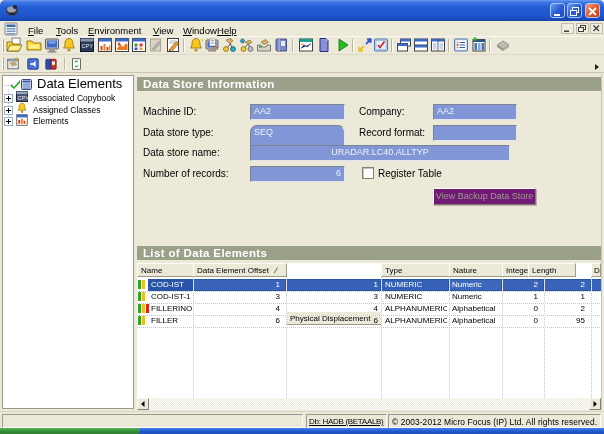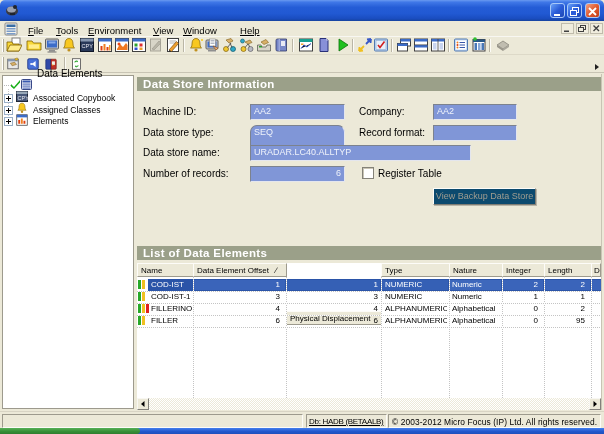--- a/index.html
+++ b/index.html
@@ -34,21 +34,21 @@
 #tree { position:absolute; left:2px; top:75px; width:132px; height:334px; background:#fff; border:1px solid #9D9A8D; }
 .plus { position:absolute; width:9px; height:9px; border:1px solid #9AB0C8; background:#fff; }
 .plus:before { content:""; position:absolute; left:1px; top:3px; width:5px; height:1px; background:#000; }
 .plus:after { content:""; position:absolute; left:3px; top:1px; width:1px; height:5px; background:#000; }
 
 
 .secbar { position:absolute; left:137px; width:464px; height:14px; background:#9BA089; color:#fff; font-size:11.5px; font-weight:bold; padding-left:6px; line-height:14px; letter-spacing:0.35px; }
 .flabel { position:absolute; font-size:10px; color:#000; white-space:nowrap; }
 .bluebox { position:absolute; background:#8096D7; border:1px solid; border-color:#7C828E #E4E6EE #E4E6EE #7C828E; color:#EEF2FA; font-size:9px; line-height:13px; padding:0 3px; white-space:nowrap; overflow:hidden; }
 #chk { position:absolute; left:362px; top:167px; width:12px; height:12px; background:#fff; border:1px solid #848278; box-shadow:inset 1px 1px 0 #C8C4B4; }
-#backupbtn { position:absolute; left:433px; top:188px; width:103px; height:17px; background:#0c4a6e; border:1px solid; border-color:#FDFCF8 #7f7d74 #7f7d74 #FDFCF8; box-shadow:1px 1px 0 #B8B5A8; color:#A09D90; font-size:9px; text-align:center; line-height:15px; white-space:nowrap; }
+#backupbtn { position:absolute; left:433px; top:188px; width:103px; height:17px; background:#701a75; border:1px solid; border-color:#FDFCF8 #7f7d74 #7f7d74 #FDFCF8; box-shadow:1px 1px 0 #B8B5A8; color:#A09D90; font-size:9px; text-align:center; line-height:15px; white-space:nowrap; }
 
 
 #tablearea { position:absolute; left:137px; top:263px; width:464px; height:135px; background:#fff; }
 .th { position:absolute; top:263px; height:14px; background:#ECE9D8; border:1px solid; border-color:#FDFCF8 #9D9A8D #9D9A8D #FDFCF8; font-size:8px; color:#000; padding:2px 0 0 3px; white-space:nowrap; overflow:hidden; }
 .td { position:absolute; font-size:8px; white-space:nowrap; height:12px; line-height:12px; color:#000; overflow:hidden; }
 .sel { color:#fff; }
 #selrow { position:absolute; left:148px; top:279px; width:453px; height:12px; background:#2A54A8; }
 .rowico { position:absolute; width:11px; height:9px; }
 .rowico i { position:absolute; width:3px; height:9px; top:0; }
 .gv { position:absolute; top:277px; height:121px; width:1px;
@@ -98,21 +98,21 @@
     <rect x="2.5" y="2.5" width="9" height="2.5" fill="#3a6ea5"></rect>
     <rect x="2.5" y="6" width="9" height="1.5" fill="#7a9cc8"></rect>
     <rect x="2.5" y="8.5" width="9" height="1.5" fill="#7a9cc8"></rect>
     <rect x="2.5" y="11" width="9" height="1.5" fill="#7a9cc8"></rect>
   </svg>
   <div class="menuitem" style="left:28px;"><span class="mn">F</span>ile</div>
   <div class="menuitem" style="left:56px;"><span class="mn">T</span>ools</div>
   <div class="menuitem" style="left:88px;"><span class="mn">E</span>nvironment</div>
   <div class="menuitem" style="left:153px;"><span class="mn">V</span>iew</div>
   <div class="menuitem" style="left:183px;"><span class="mn">W</span>indow</div>
-  <div class="menuitem" style="left:240px;text-decoration:underline;"><span class="mn">H</span>elp</div>
+  <div class="menuitem" style="left:217px;text-decoration:underline;"><span class="mn">H</span>elp</div>
   <div class="mdibtn" style="left:561px;">
       <svg width="11" height="9">
         <rect x="2" y="6.5" width="5" height="1.5" fill="#404040"></rect>
       </svg>
     </div>
   <div class="mdibtn" style="left:576px;">
       <svg width="11" height="9">
         <rect x="3.5" y="1.5" width="5" height="4" fill="none" stroke="#404040"></rect>
         <rect x="1.5" y="3.5" width="5" height="4" fill="#F0EDDE" stroke="#404040"></rect>
       </svg>
@@ -330,21 +330,21 @@
   <svg class="abs" style="left:10px;top:79px;" width="11" height="10" viewBox="0 0 11 10">
       <path d="M1 5 L4 8 L10 1 L10 3.5 L4 10 L1 7.5 Z" fill="#18B018"></path>
     </svg>
   <svg class="abs" style="left:21px;top:79px;" width="11" height="11" viewBox="0 0 11 11">
       <rect x="0.5" y="0.5" width="10" height="10" rx="1" fill="#F0F0F4" stroke="#384888"></rect>
       <rect x="1.5" y="1.5" width="8" height="2" fill="#3858B0"></rect>
       <rect x="1.5" y="4.5" width="8" height="1.2" fill="#6078C0"></rect>
       <rect x="1.5" y="6.5" width="8" height="1.2" fill="#6078C0"></rect>
       <rect x="1.5" y="8.5" width="8" height="1.2" fill="#6078C0"></rect>
     </svg>
-  <div class="t" style="left:37px;top:68px;font-size:10px;">Data Elements</div>
+  <div class="t" style="left:37px;top:76px;font-size:13px;">Data Elements</div>
 
   <div class="plus" style="left:4px;top:94px;"></div>
   <svg class="abs" style="left:16px;top:91px;" width="12" height="11" viewBox="0 0 12 11">
       <rect x="0.5" y="0.5" width="11" height="10" fill="#485878" stroke="#202838"></rect>
       <rect x="0.5" y="0.5" width="11" height="2.5" fill="#98A8B8"></rect>
       <text x="1.5" y="8.5" font-size="5.5" fill="#E8E8F0" font-family="Liberation Sans">CPY</text>
     </svg>
   <div class="t" style="left:33px;top:93px;font-size:8.5px;">Associated Copybook</div>
 
   <div class="plus" style="left:4px;top:105.5px;"></div>
@@ -371,21 +371,21 @@
 <div class="flabel" style="left:143px;top:127px;">Data store type:</div>
 <div class="flabel" style="left:143px;top:147px;">Data store name:</div>
 <div class="flabel" style="left:143px;top:168px;">Number of records:</div>
 <div class="flabel" style="left:359px;top:106px;">Company:</div>
 <div class="flabel" style="left:359px;top:127px;">Record format:</div>
 
 <div class="bluebox" style="left:250px;top:104px;width:95px;height:16px;">AA2</div>
 <div class="bluebox" style="left:433px;top:104px;width:84px;height:16px;">AA2</div>
 <div class="bluebox" style="left:250px;top:125px;width:95px;height:32px;border-radius:7px;">SEQ</div>
 <div class="bluebox" style="left:433px;top:125px;width:84px;height:16px;"></div>
-<div class="bluebox" style="left:250px;top:145px;width:221px;height:16px;">URADAR.LC40.ALLTYP</div>
+<div class="bluebox" style="left:250px;top:145px;width:260px;height:16px;text-align:center;">URADAR.LC40.ALLTYP</div>
 <div class="bluebox" style="left:250px;top:166px;width:95px;height:16px;text-align:right;">6</div>
 
 <div id="chk"></div>
 <div class="flabel" style="left:378px;top:168px;">Register Table</div>
 
 <div id="backupbtn">View Backup Data Store</div>
 
 <div class="secbar" style="top:246px;">List of Data Elements</div>
 
 <div id="tablearea"></div>
@@ -397,21 +397,21 @@
 <div class="abs" style="left:503px;top:280px;width:40px;height:10px;background:#3A64BA;"></div>
 <div class="abs" style="left:545px;top:280px;width:45px;height:10px;background:#3A64BA;"></div>
 <div class="abs" style="left:592px;top:280px;width:9px;height:10px;background:#3A64BA;"></div>
 <div id="tablecells">
   <div class="th" style="left:137px;width:57px;">Name</div>
   <div class="th" style="left:193px;width:94px;">Data Element Offset&nbsp;&nbsp;&nbsp;∕</div>
   <div class="th" style="left:286px;width:96px;margin-top:48px;">Physical Displacement</div>
   <div class="th" style="left:381px;width:69px;">Type</div>
   <div class="th" style="left:449px;width:54px;">Nature</div>
   <div class="th" style="left:502px;width:43px;">Integer</div>
-  <div class="th" style="left:544px;width:48px;">Length</div>
+  <div class="th" style="left:528px;width:48px;">Length</div>
   <div class="th" style="left:591px;width:10px;padding-left:2px;">Dec</div>
 
   <div class="gv" style="left:193px;"></div>
   <div class="gv" style="left:286px;"></div>
   <div class="gv" style="left:381px;"></div>
   <div class="gv" style="left:449px;"></div>
   <div class="gv" style="left:502px;"></div>
   <div class="gv" style="left:544px;"></div>
   <div class="gv" style="left:591px;"></div>
   <div class="gh" style="top:291px;"></div>

